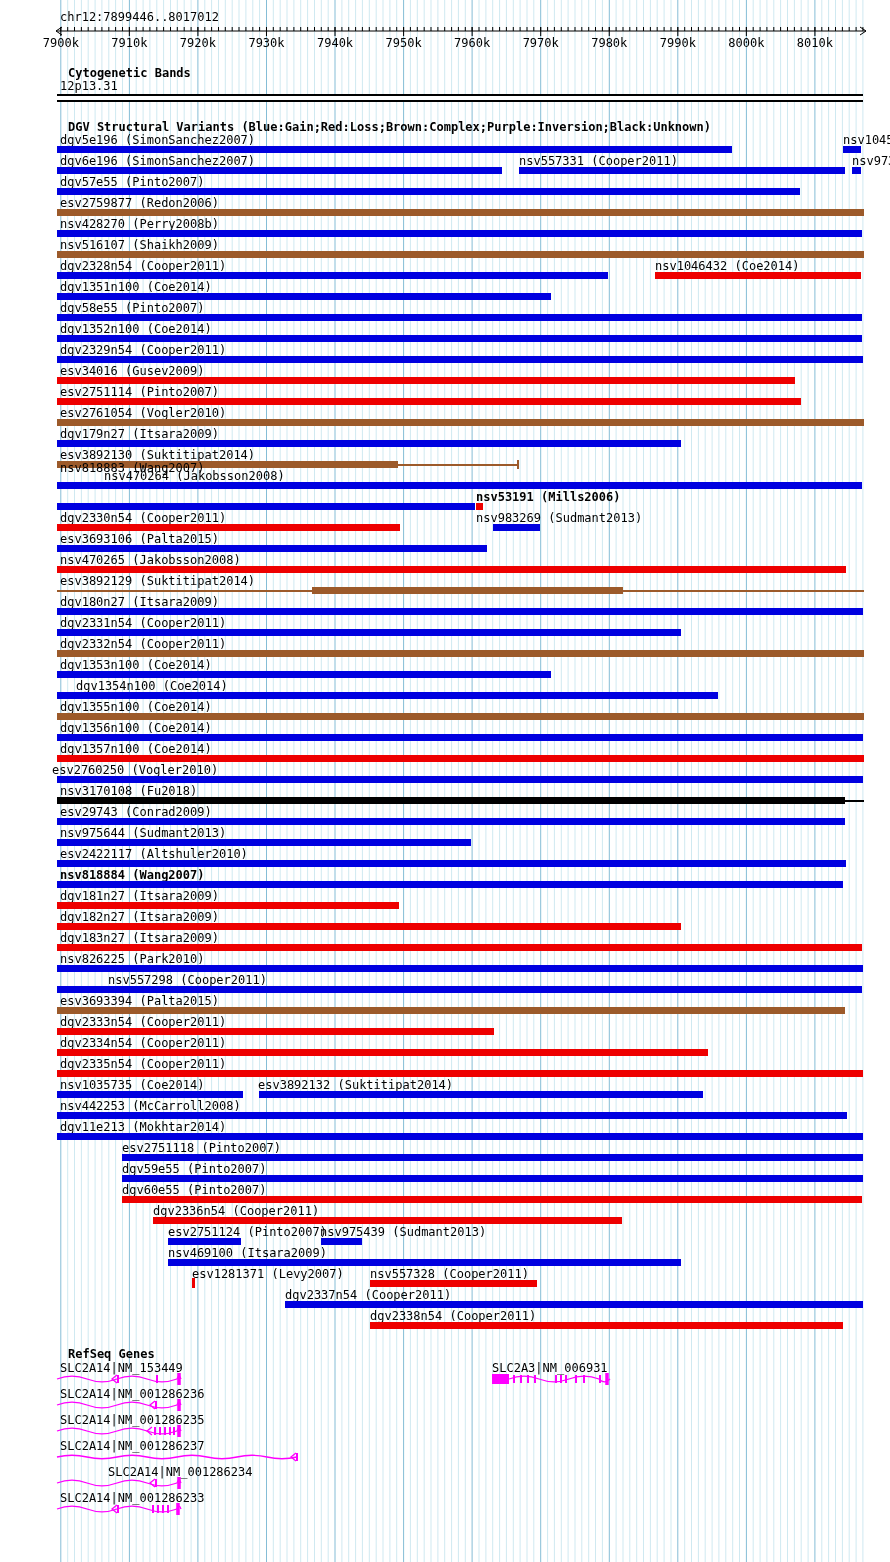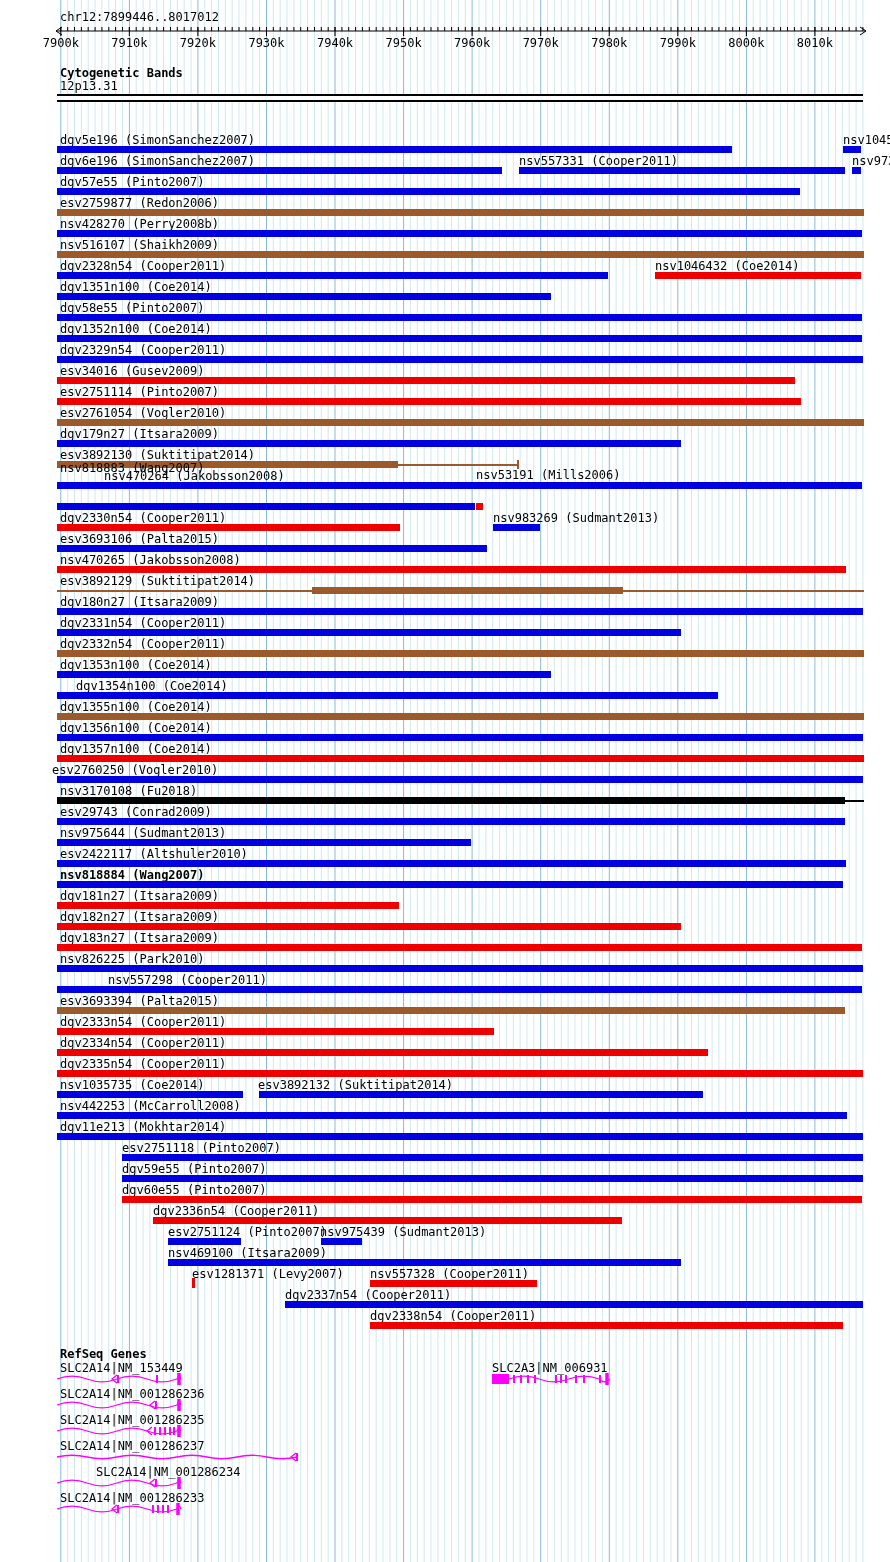--- a/index.html
+++ b/index.html
@@ -1,20 +1,20 @@
 <!DOCTYPE html>
 <html><head>
 <meta charset="utf-8">
 <style>
   html,body{margin:0;padding:0;background:#fff;}
   #app{position:relative;width:890px;height:1562px;background:#ffffff;overflow:hidden;
        font-family:"DejaVu Sans Mono","Liberation Mono",monospace;color:#000;}
   .abs{position:absolute;}
   .lbl{position:absolute;font-size:12px;line-height:12px;white-space:nowrap;}
-  .bold{font-weight:bold;}
+  .bold{font-weight:bold;margin-left:8px;}
   .seg{position:absolute;}
   svg{position:absolute;left:0;top:0;}
 </style>
 </head>
 <body>
 
 <div id="app">
   <svg id="grid-layer" width="890" height="1562">
       <line x1="60.8" y1="0" x2="60.8" y2="1562" stroke="#85bdd6" stroke-width="1"></line>
       <line x1="67.7" y1="0" x2="67.7" y2="1562" stroke="#cfe9f1" stroke-width="1"></line>
@@ -283,20 +283,21 @@
       <line x1="746.370430226426" y1="27" x2="746.370430226426" y2="36" stroke="#000" stroke-width="1"></line>
       <text x="746.370430226426" y="47" text-anchor="middle" font-family="&quot;DejaVu Sans Mono&quot;,&quot;Liberation Mono&quot;,monospace" font-size="12px" fill="#000">8000k</text>
       <line x1="814.9276661619856" y1="27" x2="814.9276661619856" y2="36" stroke="#000" stroke-width="1"></line>
       <text x="814.9276661619856" y="47" text-anchor="middle" font-family="&quot;DejaVu Sans Mono&quot;,&quot;Liberation Mono&quot;,monospace" font-size="12px" fill="#000">8010k</text>
     </svg>
 
   <div class="lbl bold" style="left:60px;top:67px;">Cytogenetic Bands</div>
   <div class="lbl" style="left:60px;top:80px;">12p13.31</div>
   <div class="abs" style="left:57px;top:94px;width:806px;height:4px;background:#fff;border-top:2px solid #000;border-bottom:2px solid #000;"></div>
 
+  <div class="lbl bold" style="left:60px;top:121px;">DGV Structural Variants (Blue:Gain;Red:Loss;Brown:Complex;Purple:Inversion;Black:Unknown)</div>
 
   <div id="variant-rows">
       <div class="lbl" style="left: 60px; top: 134px;">dgv5e196 (SimonSanchez2007)</div>
       <div class="seg" style="background: rgb(0, 0, 224); left: 57px; top: 146px; width: 675px; height: 7px;"></div>
       <div class="lbl" style="left: 843px; top: 134px;">nsv10455</div>
       <div class="seg" style="background: rgb(0, 0, 224); left: 843px; top: 146px; width: 18px; height: 7px;"></div>
       <div class="lbl" style="left: 60px; top: 155px;">dgv6e196 (SimonSanchez2007)</div>
       <div class="seg" style="background: rgb(0, 0, 224); left: 57px; top: 167px; width: 445px; height: 7px;"></div>
       <div class="lbl" style="left: 519px; top: 155px;">nsv557331 (Cooper2011)</div>
       <div class="seg" style="background: rgb(0, 0, 224); left: 519px; top: 167px; width: 326px; height: 7px;"></div>
@@ -331,25 +332,25 @@
       <div class="lbl" style="left: 60px; top: 428px;">dgv179n27 (Itsara2009)</div>
       <div class="seg" style="background: rgb(0, 0, 224); left: 57px; top: 440px; width: 624px; height: 7px;"></div>
       <div class="lbl" style="left: 60px; top: 449px;">esv3892130 (Suktitipat2014)</div>
       <div class="seg" style="background: rgb(156, 90, 42); left: 57px; top: 461px; width: 341px; height: 7px;"></div>
       <div class="seg" style="background: rgb(156, 90, 42); left: 398px; top: 464px; width: 120px; height: 2px;"></div>
       <div class="seg" style="background: rgb(156, 90, 42); left: 517px; top: 460px; width: 2px; height: 9px;"></div>
       <div class="lbl" style="left: 60px; top: 470px; margin-left: 44px;">nsv470264 (Jakobsson2008)</div>
       <div class="seg" style="background: rgb(0, 0, 224); left: 57px; top: 482px; width: 805px; height: 7px;"></div>
       <div class="lbl" style="left: 60px; top: 462px;">nsv818883 (Wang2007)</div>
       <div class="seg" style="background: rgb(0, 0, 224); left: 57px; top: 503px; width: 418px; height: 7px;"></div>
-      <div class="lbl" style="left: 476px; top: 469px;">nsv53191 (Mills2006)</div>
+      <div class="lbl" style="left: 476px; top: 491px; font-weight: bold;">nsv53191 (Mills2006)</div>
       <div class="seg" style="background: rgb(238, 0, 0); left: 476px; top: 503px; width: 7px; height: 7px;"></div>
       <div class="lbl" style="left: 60px; top: 512px;">dgv2330n54 (Cooper2011)</div>
       <div class="seg" style="background: rgb(238, 0, 0); left: 57px; top: 524px; width: 343px; height: 7px;"></div>
-      <div class="lbl" style="left: 493px; top: 512px;">nsv983269 (Sudmant2013)</div>
+      <div class="lbl" style="left: 476px; top: 512px;">nsv983269 (Sudmant2013)</div>
       <div class="seg" style="background: rgb(0, 0, 224); left: 493px; top: 524px; width: 47px; height: 7px;"></div>
       <div class="lbl" style="left: 60px; top: 533px;">esv3693106 (Palta2015)</div>
       <div class="seg" style="background: rgb(0, 0, 224); left: 57px; top: 545px; width: 430px; height: 7px;"></div>
       <div class="lbl" style="left: 60px; top: 554px;">nsv470265 (Jakobsson2008)</div>
       <div class="seg" style="background: rgb(238, 0, 0); left: 57px; top: 566px; width: 789px; height: 7px;"></div>
       <div class="lbl" style="left: 60px; top: 575px;">esv3892129 (Suktitipat2014)</div>
       <div class="seg" style="background: rgb(156, 90, 42); left: 57px; top: 590px; width: 807px; height: 2px;"></div>
       <div class="seg" style="background: rgb(156, 90, 42); left: 312px; top: 587px; width: 311px; height: 7px;"></div>
       <div class="lbl" style="left: 60px; top: 596px;">dgv180n27 (Itsara2009)</div>
       <div class="seg" style="background: rgb(0, 0, 224); left: 57px; top: 608px; width: 806px; height: 7px;"></div>
@@ -430,21 +431,21 @@
       <div class="seg" style="background: rgb(238, 0, 0); left: 370px; top: 1322px; width: 473px; height: 7px;"></div>
     </div>
 
   <div class="lbl bold" style="left:60px;top:1348px;">RefSeq Genes</div>
   <div id="gene-labels">
       <div class="lbl" style="left: 60px; top: 1362px;">SLC2A14|NM_153449</div>
       <div class="lbl" style="left: 492px; top: 1362px;">SLC2A3|NM_006931</div>
       <div class="lbl" style="left: 60px; top: 1388px;">SLC2A14|NM_001286236</div>
       <div class="lbl" style="left: 60px; top: 1414px;">SLC2A14|NM_001286235</div>
       <div class="lbl" style="left: 60px; top: 1440px;">SLC2A14|NM_001286237</div>
-      <div class="lbl" style="left: 60px; top: 1466px; padding-left: 36px;">SLC2A14|NM_001286234</div>
+      <div class="lbl" style="left: 72px; top: 1466px; padding-left: 36px;">SLC2A14|NM_001286234</div>
       <div class="lbl" style="left: 60px; top: 1492px;">SLC2A14|NM_001286233</div>
     </div>
   <svg id="gene-layer" width="890" height="1562">
       <g>
         <path d="M 57 1379 Q 72 1373.4 87 1379 Q 102 1384.6 117 1379 Q 132 1373.4 147 1379 Q 162 1384.6 177 1379 Q 179 1373.4 181 1379" stroke="#ff00ff" fill="none" stroke-width="1.3"></path>
         <path d="M 117 1375 L 112 1379 L 117 1383" stroke="#ff00ff" fill="none" stroke-width="1.3"></path>
         <line x1="118" y1="1375" x2="118" y2="1383" stroke="#ff00ff" stroke-width="2"></line>
         <line x1="157" y1="1375" x2="157" y2="1383" stroke="#ff00ff" stroke-width="2"></line>
         <line x1="179" y1="1373" x2="179" y2="1385" stroke="#ff00ff" stroke-width="3.5"></line>
       </g>

